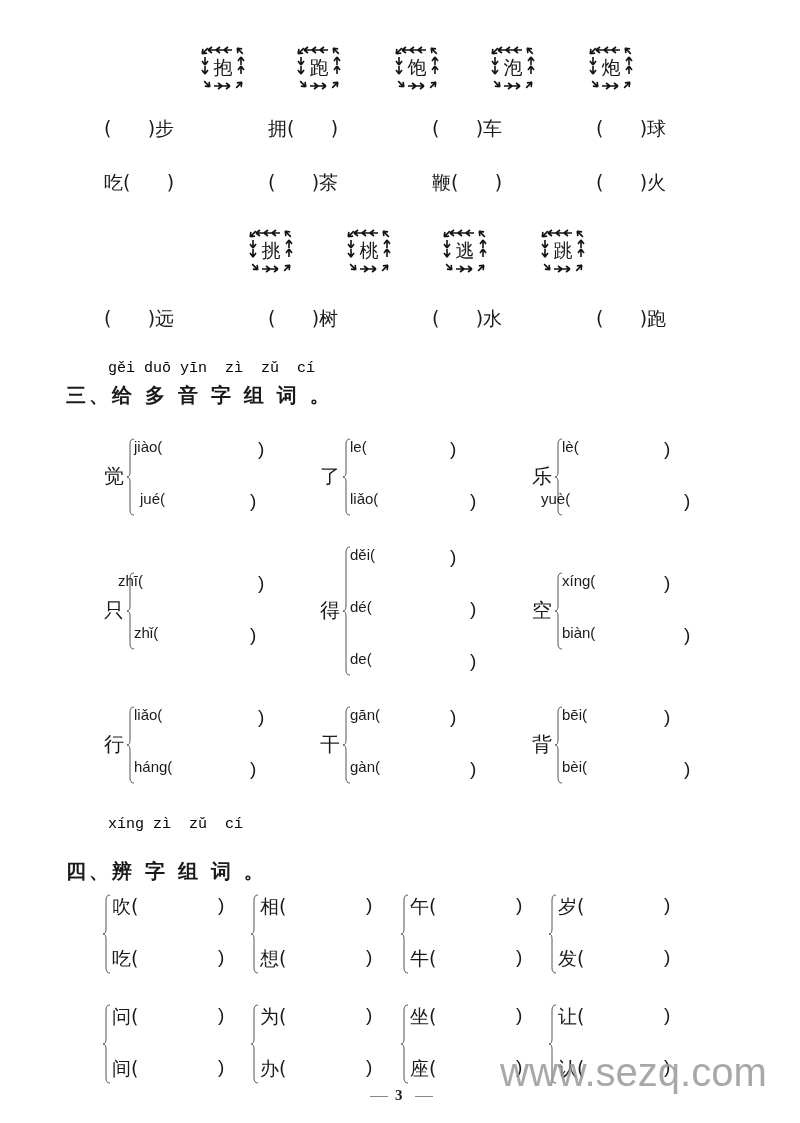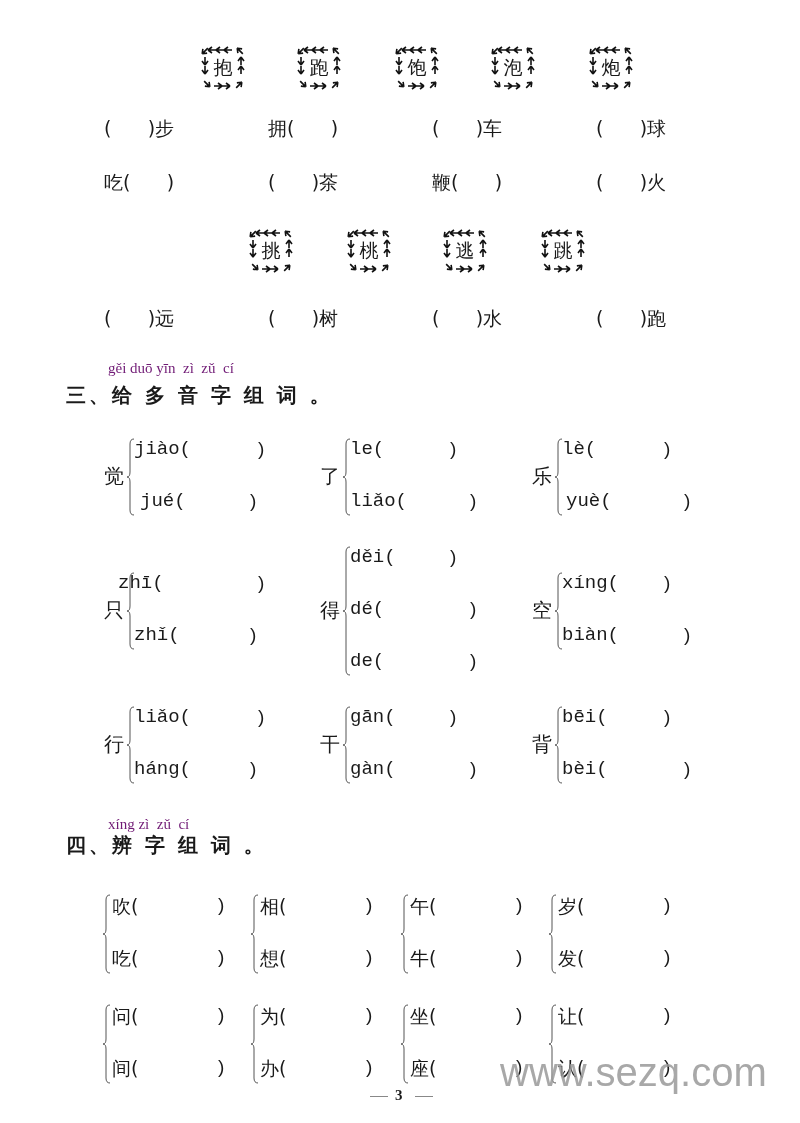--- a/index.html
+++ b/index.html
@@ -6,26 +6,26 @@
   body { width:800px; height:1123px; position:relative; overflow:hidden;
          font-family:"DejaVu Sans","Liberation Sans",sans-serif; color:#1a1a1a; }
   
   .framebox { position:absolute; width:46px; height:46px; }
   .framebox .ch { position:absolute; left:0; top:0; width:46px; height:46px;
                   display:flex; align-items:center; justify-content:center;
                   font-family:"DejaVu Serif","Liberation Serif",serif; font-size:19px; }
   .framebox svg { position:absolute; left:0; top:0; }
   .row-text { position:absolute; font-size:19px; white-space:pre; line-height:24px;
               font-family:"DejaVu Sans","Liberation Sans",sans-serif; }
-  .py { position:absolute; font-family:Liberation Serif, serif; font-size:15px; white-space:pre; color:#701a75; }
+  .py { position:absolute; font-family:Liberation Mono, monospace; font-size:15px; white-space:pre; color:#000000; }
   .heading { position:absolute; font-size:20px; font-weight:bold; letter-spacing:3px;
              font-family:"DejaVu Sans","Liberation Sans",sans-serif; white-space:pre; }
   .poly-char { position:absolute; font-size:20px; font-family:"DejaVu Sans",sans-serif; }
   .brace { position:absolute; }
-  .opt { position:absolute; font-family:Liberation Mono, monospace; font-size:19px; white-space:pre; }
+  .opt { position:absolute; font-family:Liberation Sans, sans-serif; font-size:15px; white-space:pre; }
   .paren-close { position:absolute; font-family:"Liberation Sans",sans-serif; font-size:19px; }
   .pair-char { position:absolute; font-size:19px; font-family:"DejaVu Sans",sans-serif; white-space:pre; }
   .watermark { position:absolute; font-family:"Liberation Sans",sans-serif; font-size:40px;
                color:#9a9a9a; opacity:0.85; letter-spacing:0px; }
   .pagenum { position:absolute; font-family:"Liberation Serif",serif; font-weight:bold; font-size:15px; }
   .dash { position:absolute; height:1px; background:#888; width:18px; }
 </style>
 </head>
 <body>
 
@@ -437,21 +437,21 @@
     <div class="opt" style="left:350px; top:438px;">le(</div>
     <div class="paren-close" style="left:450px; top:438px;">)</div>
     <div class="opt" style="left:350px; top:490px;">liǎo(</div>
     <div class="paren-close" style="left:470px; top:490px;">)</div>
     <div class="poly-char" style="left:532px; top:463px;">乐</div>
     <span class="brace" style="left:554px; top:438px;"><svg width="10" height="78" viewBox="0 0 10 78">
         <path d="M8,1 Q4,1 4,6 L4,34 Q4,39 1,39 Q4,39 4,44 L4,72 Q4,77 8,77" stroke="#555" stroke-width="1" fill="none"></path>
       </svg></span>
     <div class="opt" style="left:562px; top:438px;">lè(</div>
     <div class="paren-close" style="left:664px; top:438px;">)</div>
-    <div class="opt" style="left:566px; top:490px;text-align:center;">yuè(</div>
+    <div class="opt" style="left:541px; top:490px;text-align:center;">yuè(</div>
     <div class="paren-close" style="left:684px; top:490px;">)</div>
     <div class="poly-char" style="left:104px; top:597px;">只</div>
     <span class="brace" style="left:126px; top:572px;"><svg width="10" height="78" viewBox="0 0 10 78">
         <path d="M8,1 Q4,1 4,6 L4,34 Q4,39 1,39 Q4,39 4,44 L4,72 Q4,77 8,77" stroke="#555" stroke-width="1" fill="none"></path>
       </svg></span>
     <div class="opt" style="left:118px; top:572px;">zhī(</div>
     <div class="paren-close" style="left:258px; top:572px;">)</div>
     <div class="opt" style="left:134px; top:624px;">zhǐ(</div>
     <div class="paren-close" style="left:250px; top:624px;">)</div>
     <div class="poly-char" style="left:320px; top:597px;">得</div>
@@ -492,21 +492,21 @@
     <span class="brace" style="left:554px; top:706px;"><svg width="10" height="78" viewBox="0 0 10 78">
         <path d="M8,1 Q4,1 4,6 L4,34 Q4,39 1,39 Q4,39 4,44 L4,72 Q4,77 8,77" stroke="#555" stroke-width="1" fill="none"></path>
       </svg></span>
     <div class="opt" style="left:562px; top:706px;">bēi(</div>
     <div class="paren-close" style="left:664px; top:706px;">)</div>
     <div class="opt" style="left:562px; top:758px;">bèi(</div>
     <div class="paren-close" style="left:684px; top:758px;">)</div>
   </div>
 
 <div class="py" style="left:108px; top:816px;">xíng zì  zǔ  cí</div>
-<div class="heading" style="left:66px; top:832px;">四、辨 字 组 词 。</div>
+<div class="heading" style="left:66px; top:858px;">四、辨 字 组 词 。</div>
 <div id="s4-pairs">
     <span class="brace" style="left:102px; top:894px;"><svg width="10" height="80" viewBox="0 0 10 80">
         <path d="M8,1 Q4,1 4,6 L4,35 Q4,40 1,40 Q4,40 4,45 L4,74 Q4,79 8,79" stroke="#555" stroke-width="1" fill="none"></path>
       </svg></span>
     <div class="pair-char" style="left:112px; top:894px;">吹(</div>
     <div class="paren-close" style="left:218px; top:894px;">)</div>
     <div class="pair-char" style="left:112px; top:946px;">吃(</div>
     <div class="paren-close" style="left:218px; top:946px;">)</div>
     <span class="brace" style="left:250px; top:894px;"><svg width="10" height="80" viewBox="0 0 10 80">
         <path d="M8,1 Q4,1 4,6 L4,35 Q4,40 1,40 Q4,40 4,45 L4,74 Q4,79 8,79" stroke="#555" stroke-width="1" fill="none"></path>

